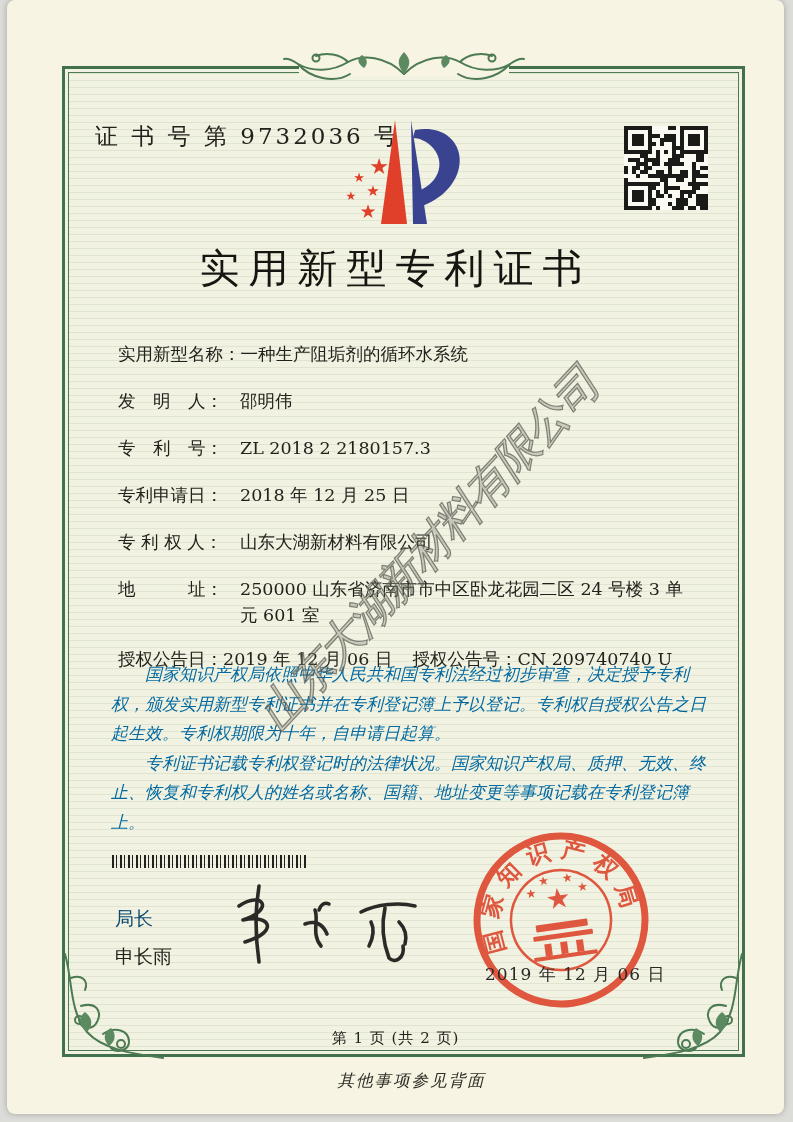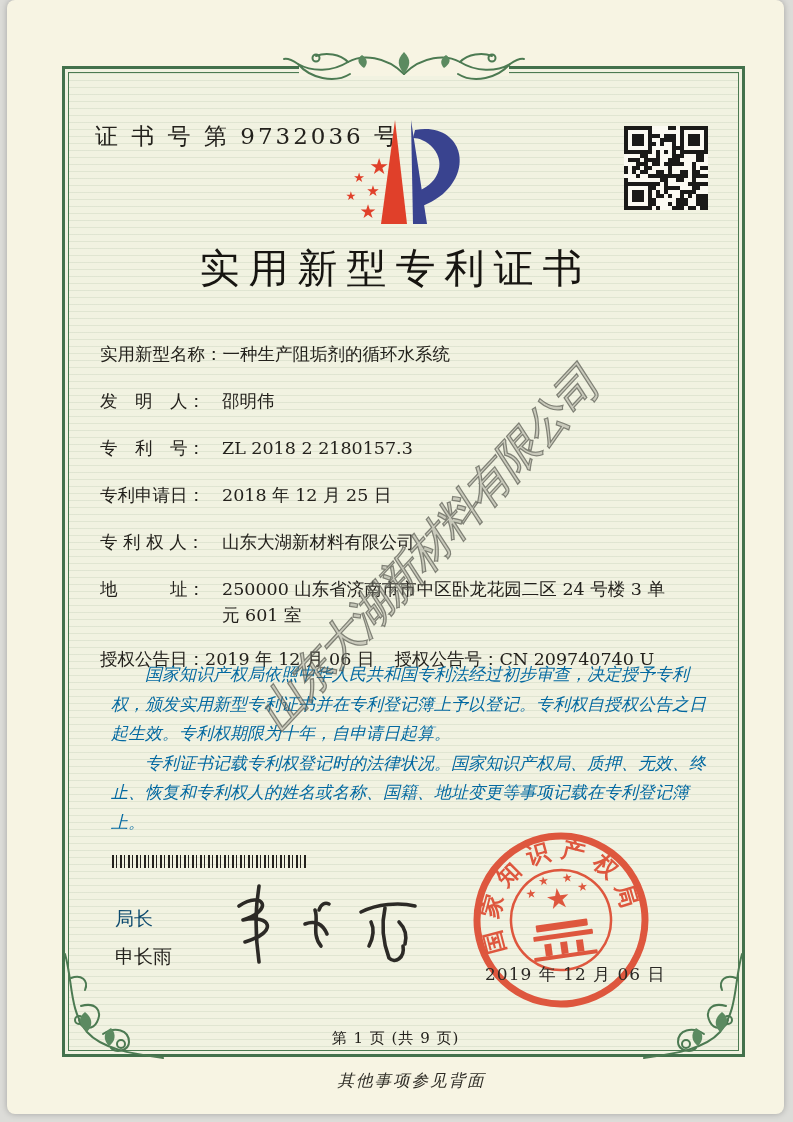--- a/index.html
+++ b/index.html
@@ -25,21 +25,21 @@
   .flourish { position:absolute; }
   .flourish.bl { left:-14px; bottom:-14px; }
   .flourish.br { right:-14px; bottom:-14px; transform:scaleX(-1); }
 
   .cert-no { position:absolute; left:88px; top:121px; font-size:23px; letter-spacing:3px; color:#23211c; }
   .logo { position:absolute; left:328px; top:110px; width:145px; height:128px; }
   .qr { position:absolute; left:617px; top:126px; width:84px; height:84px; background:#fbfaf2; padding:0; }
   .title { position:absolute; left:0; right:0; top:241px; text-align:center;
            font-size:40px; font-weight:normal; letter-spacing:9px; color:#171511; }
 
-  .fields { position:absolute; left:93px; top:341px; width:606px; color:#23211c; }
+  .fields { position:absolute; left:111px; top:341px; width:606px; color:#23211c; }
   .field-row { display:flex; font-size:17.5px; line-height:26px; margin-bottom:21px; }
   .field-label { flex:0 0 122px; white-space:nowrap; }
   .field-value { flex:1; }
   .grant-row { display:flex; font-size:17.5px; line-height:26px; }
   .grant-pair2 { margin-left:20px; display:flex;text-align:right; }
 
   .paragraphs { position:absolute; left:104px; top:660px; width:606px;
     font-style:italic; font-size:17px; line-height:29.5px; color:#0369a1; }
   .paragraphs p { text-indent:2em; }
 
@@ -464,18 +464,18 @@
         <rect x="88" y="114" width="7" height="12"></rect>
         <rect x="104" y="114" width="7" height="12"></rect>
         <rect x="60" y="126" width="64" height="4" rx="1"></rect>
       </g>
       <text font-size="23" font-weight="bold" fill="#dd4a31" letter-spacing="9">
         <textPath href="#sealArc" startOffset="4">国家知识产权局</textPath>
       </text>
     </svg>
     <div class="seal-date">2019 年 12 月 06 日</div>
 
-    <div class="page-no">第 1 页 (共 9 页)</div>
+    <div class="page-no">第 1 页 (共 2 页)</div>
     <div class="back-note">其他事项参见背面</div>
 
     <div class="watermark">山东大湖新材料有限公司</div>
   </div>
 </div>
 
 </body></html>

